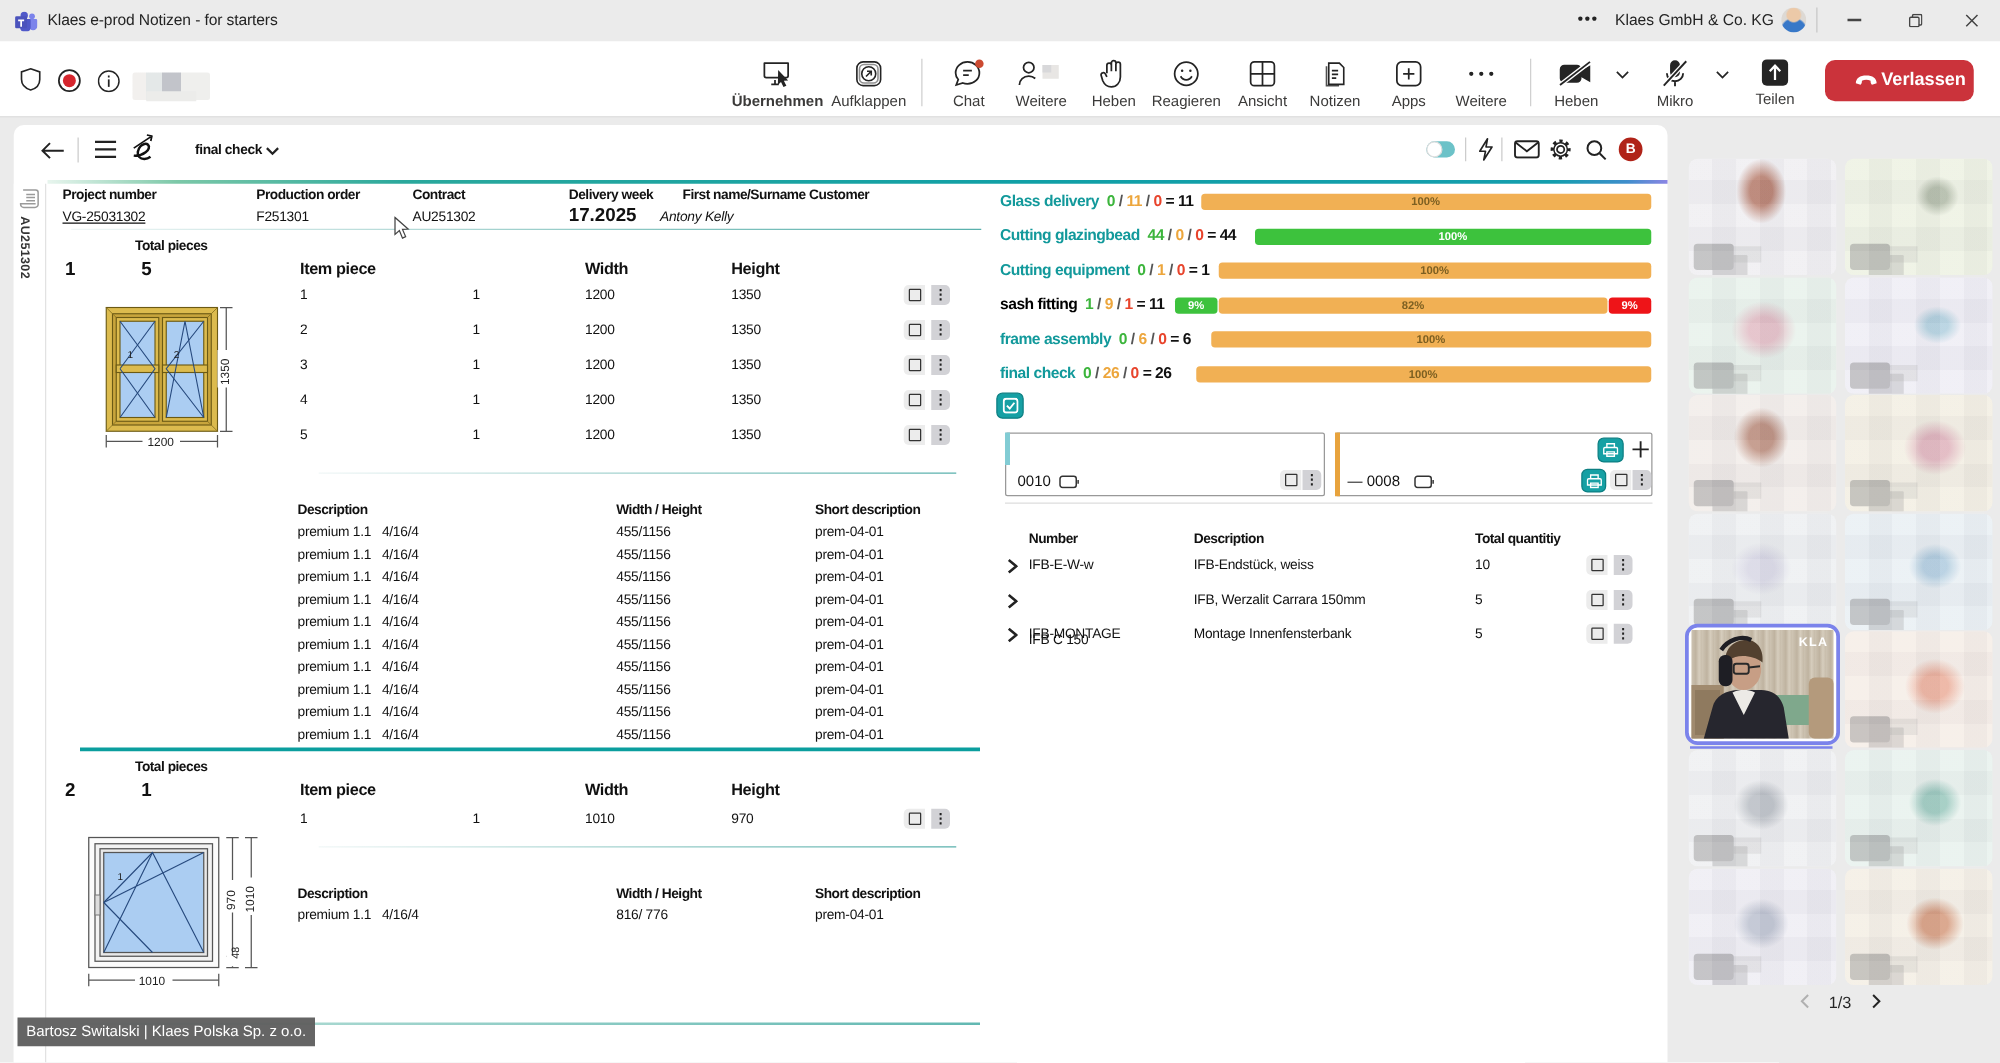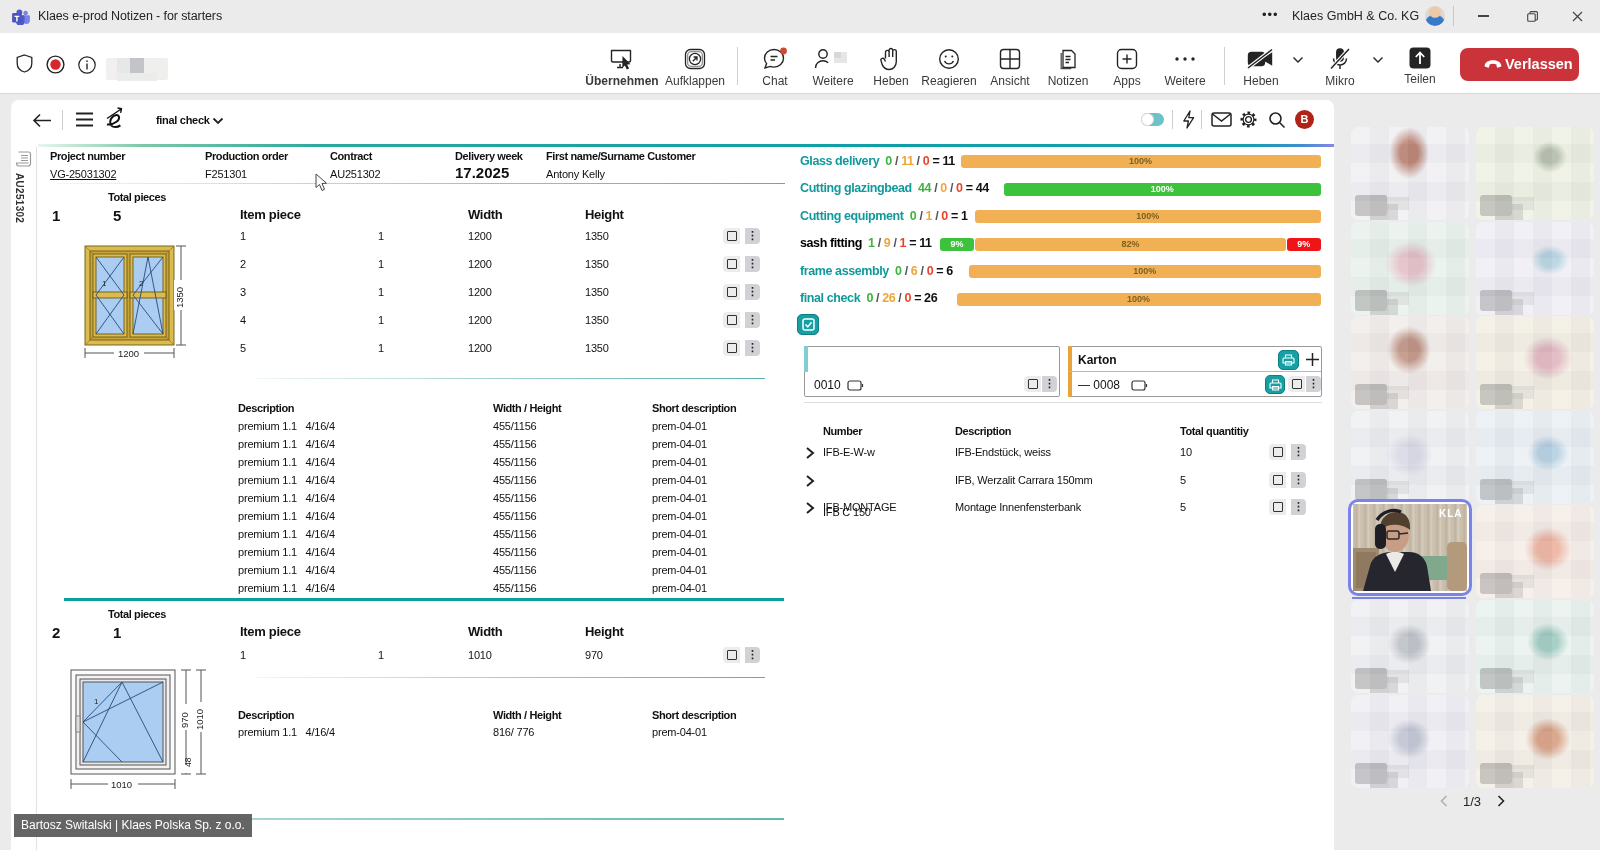--- a/index.html
+++ b/index.html
@@ -305,21 +305,21 @@
 
   <div class="abs lab" style="left:50px;top:150px;">Project number</div>
   <div class="abs lab" style="left:205px;top:150px;">Production order</div>
   <div class="abs lab" style="left:330px;top:150px;">Contract</div>
   <div class="abs lab" style="left:455px;top:150px;">Delivery week</div>
   <div class="abs lab" style="left:546px;top:150px;">First name/Surname Customer</div>
   <div class="abs val" style="left:50px;top:168px;text-decoration:underline;">VG-25031302</div>
   <div class="abs val t-teal" style="left:205px;top:168px;">F251301</div>
   <div class="abs val t-teal" style="left:330px;top:168px;">AU251302</div>
   <div class="abs b" style="left:455px;top:164px;font-size:15px;color:#111;">17.2025</div>
-  <div class="abs val" style="left:546px;top:168px;">Antony Kelly</div>
+  <div class="abs val" style="left:528px;top:168px;font-style:italic;">Antony Kelly</div>
   <div class="abs thinline" style="left:57px;top:183px;width:728px;"></div>
 
   <svg class="abs" style="left:315px;top:173px" width="13" height="19" viewBox="0 0 13 19">
       <path d="M1 1 L1 14.5 L4.5 11.5 L7 17.5 L9.5 16.3 L7 10.5 L11.5 10.2 Z" fill="#fff" stroke="#444" stroke-width="1"></path>
     </svg>
 
   <div class="abs lab" style="left:108px;top:191px;">Total pieces</div>
   <div class="abs b" style="left:52px;top:207px;font-size:15px;color:#111;">1</div>
   <div class="abs b" style="left:113px;top:207px;font-size:15px;color:#111;">5</div>
 
@@ -537,23 +537,20 @@
     <svg class="abs" style="left:42px;top:33px" width="17" height="11" viewBox="0 0 17 11" fill="none" stroke="#333" stroke-width="1.2">
         <rect x="1" y="1" width="13" height="9" rx="2"></rect>
         <path d="M15.5 4 v3"></path>
       </svg>
     <div class="ckbtn" style="left:219px;top:29px;"></div>
     <div class="kbbtn" style="left:237px;top:29px;"></div>
   </div>
 
   <div class="gbox" style="left:1068px;top:346px;width:254px;height:51px;">
     <div class="abs" style="left:-1px;top:-1px;width:4px;height:51px;background:#e8a33d;"></div>
-    <div class="hdr">
-        <div class="t">Karton</div>
-      </div>
     <div class="tealbtn" style="left:209px;top:3px;width:21px;height:20px;">
       <svg class="abs" style="left:3px;top:3px" width="13" height="12" viewBox="0 0 13 12" fill="none" stroke="#fff" stroke-width="1.1">
           <path d="M3.5 4 V1 h6 v3 M2 4 h9 a1 1 0 0 1 1 1 v4 h-11 v-4 a1 1 0 0 1 1-1 z M3.5 7.5 h6 V11 h-6 z"></path>
         </svg>
     </div>
     <svg class="abs" style="left:236px;top:5px" width="15" height="15" viewBox="0 0 15 15" stroke="#222" stroke-width="1.5">
         <path d="M7.5 1 v13 M1 7.5h13"></path>
       </svg>
     <div class="abs" style="left:9px;top:31px;font-size:12px;color:#111;">— 0008</div>
     <svg class="abs" style="left:62px;top:33px" width="17" height="11" viewBox="0 0 17 11" fill="none" stroke="#333" stroke-width="1.2">

